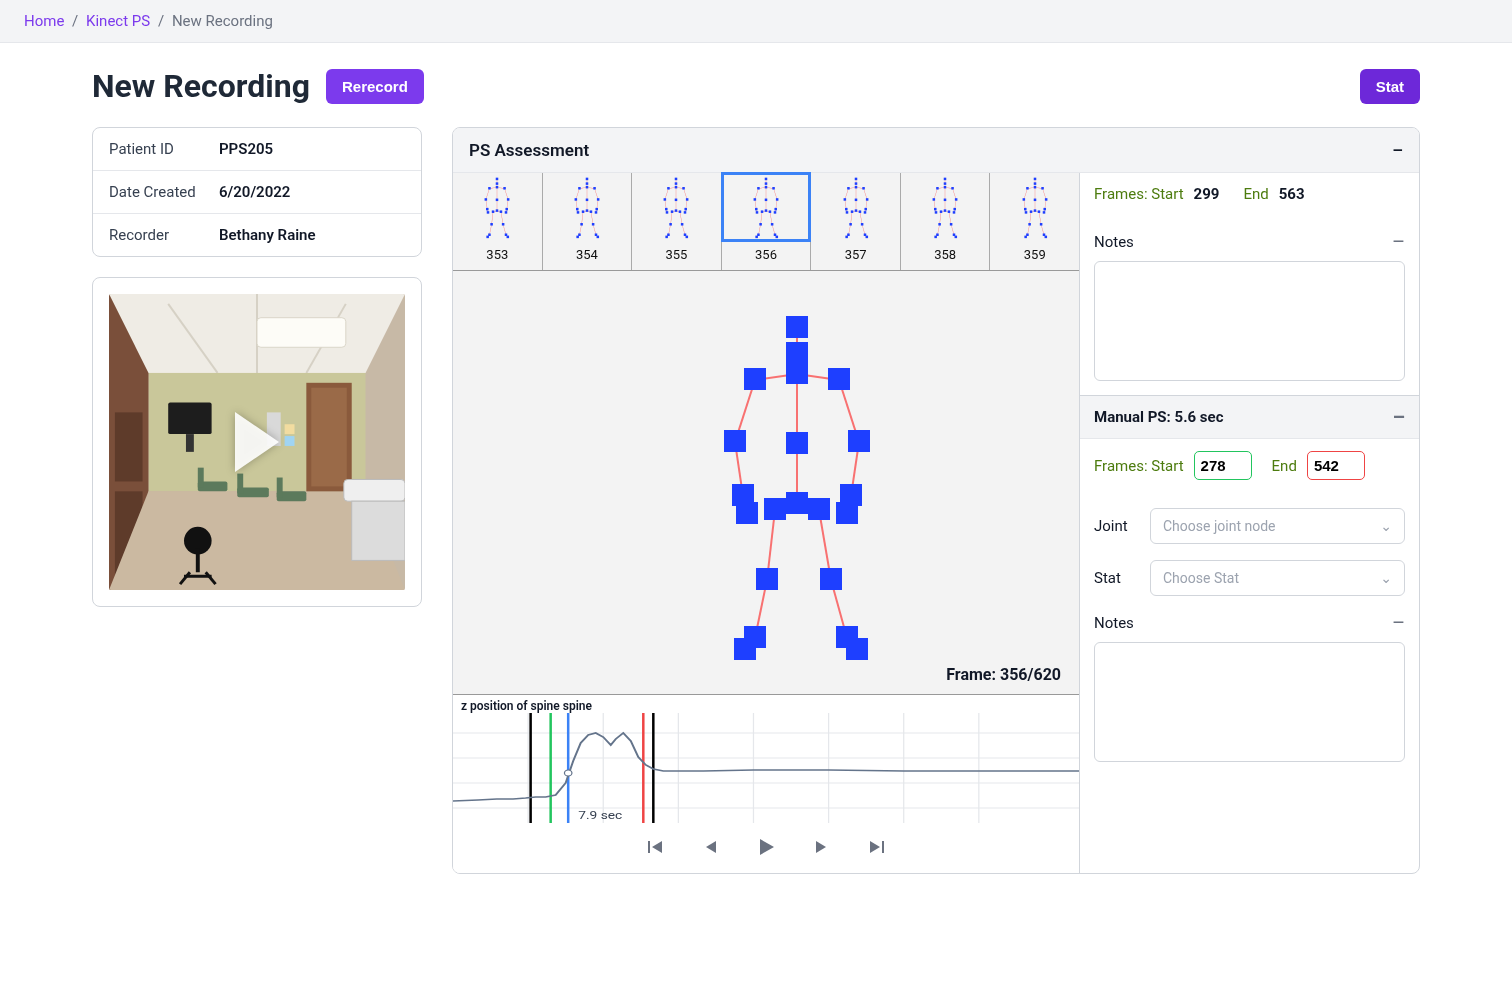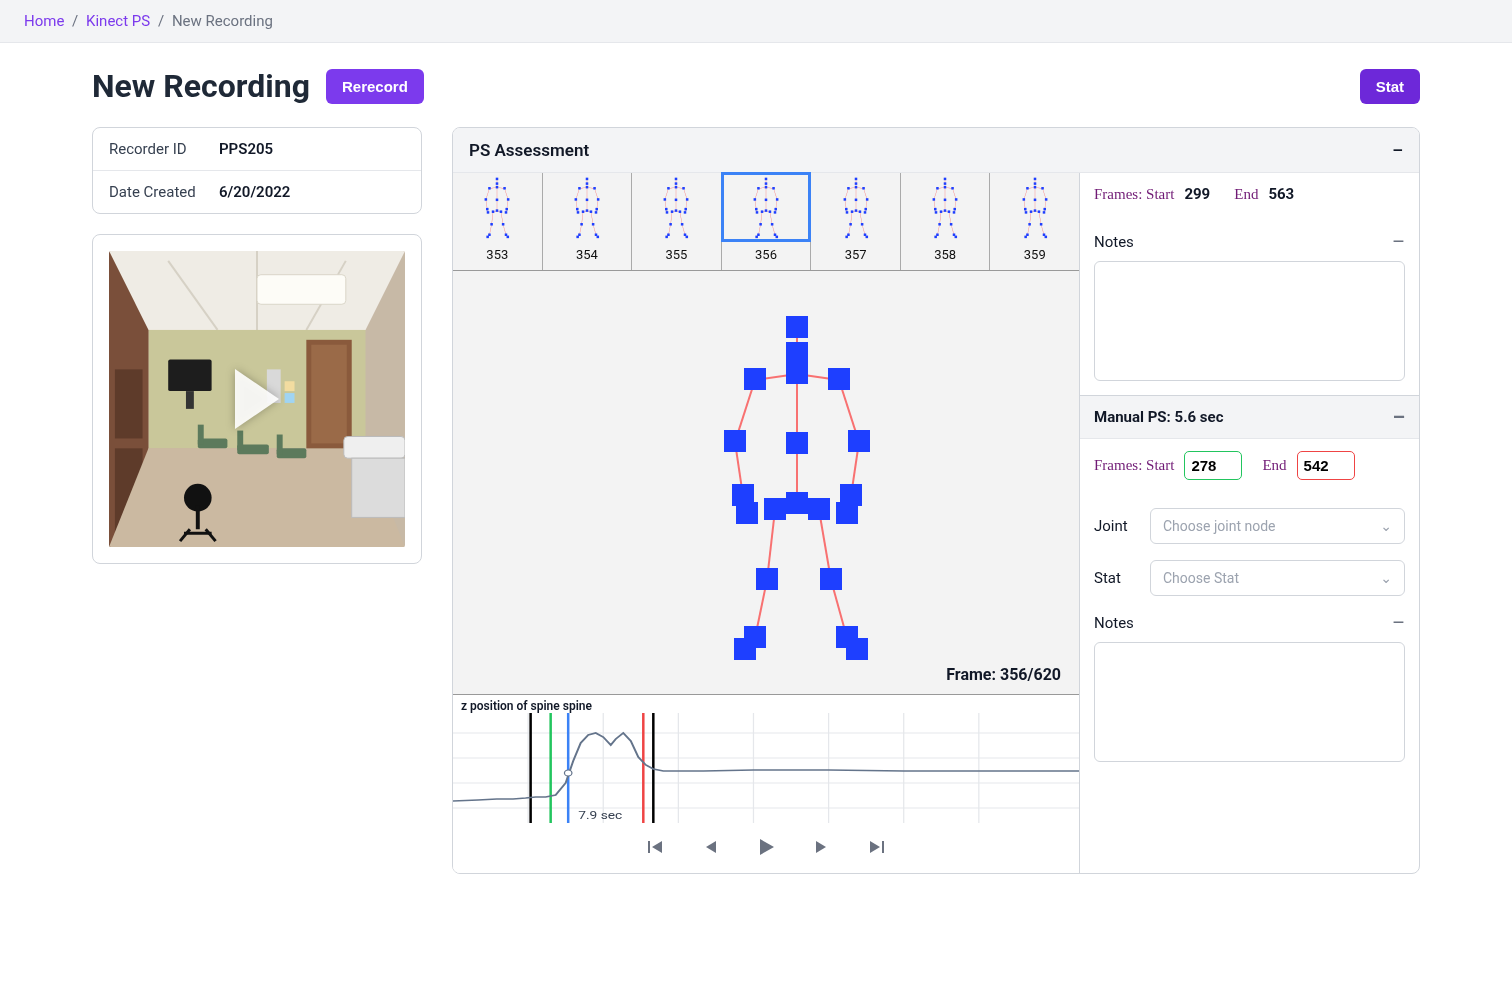--- a/index.html
+++ b/index.html
@@ -165,21 +165,21 @@
   }
   .sub-panel{border-bottom:1px solid var(--border);}
   .sub-header{
     background:var(--header-bg);padding:12px 14px;font-weight:700;font-size:15px;
     display:flex;justify-content:space-between;align-items:center;
     border-bottom:1px solid var(--border-light);
   }
   .sub-header .collapse{font-size:20px;line-height:10px;color:#6b7280;cursor:pointer;}
   .sub-body{padding:12px 14px;font-size:15px;}
   .frames-row{display:flex;align-items:center;gap:10px;margin-bottom:8px;flex-wrap:wrap;}
-  .frames-row .lbl{color:#701a75;font-family:Liberation Serif, serif;}
+  .frames-row .lbl{color:#4d7c0f;}
   .frames-row .val{font-weight:700;}
   .frame-input{
     width:58px;padding:5px 6px;font-size:15px;font-weight:700;
     border:1.5px solid var(--border);border-radius:5px;text-align:left;
   }
   .frame-input.green{border-color:var(--green);}
   .frame-input.red{border-color:var(--red);}
 
   .notes-head{display:flex;justify-content:space-between;align-items:center;padding:10px 14px 4px;font-size:15px;}
   .notes-head .collapse{font-size:20px;line-height:10px;color:#6b7280;cursor:pointer;}
@@ -221,26 +221,30 @@
     <button class="btn light">Rerecord</button>
     <div class="spacer"></div>
     <button class="btn">Stat</button>
   </div>
 
   <div class="layout">
 
     <div>
       <div class="card">
         <div class="kv-row">
-          <div class="k">Recorder ID</div>
+          <div class="k">Patient ID</div>
           <div class="v">PPS205</div>
         </div>
         <div class="kv-row">
           <div class="k">Date Created</div>
           <div class="v">6/20/2022</div>
+        </div>
+        <div class="kv-row">
+          <div class="k">Recorder</div>
+          <div class="v">Bethany Raine</div>
         </div>
       </div>
 
       <div class="card video-card">
         <div class="video-area">
           <div class="video-thumb">
             <svg class="room-svg" viewBox="0 0 300 300" preserveAspectRatio="xMidYMid slice">
 
               <polygon points="0,0 300,0 260,80 40,80" fill="#efece5"></polygon>
               <line x1="60" y1="10" x2="110" y2="80" stroke="#d6d1c5" stroke-width="2"></line>

